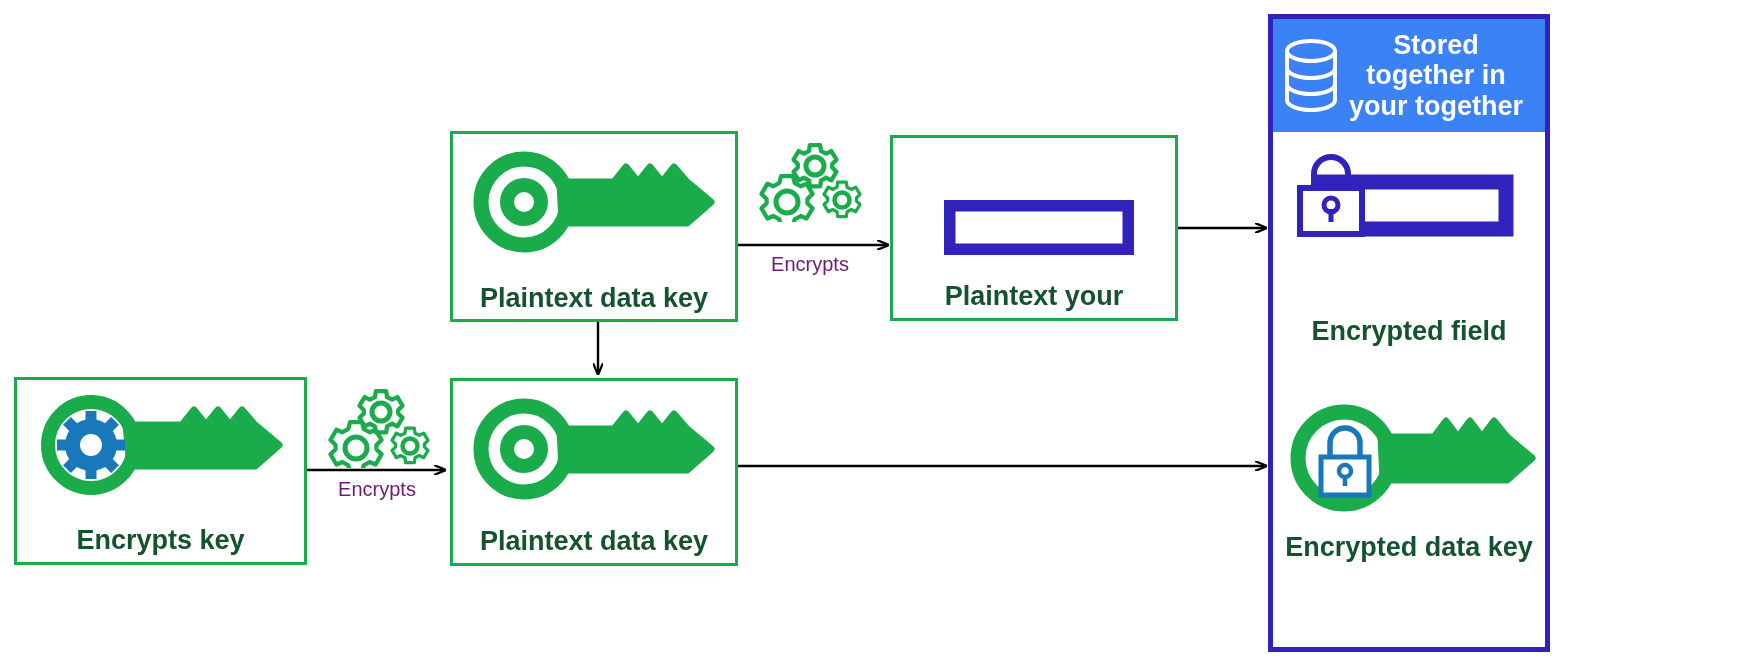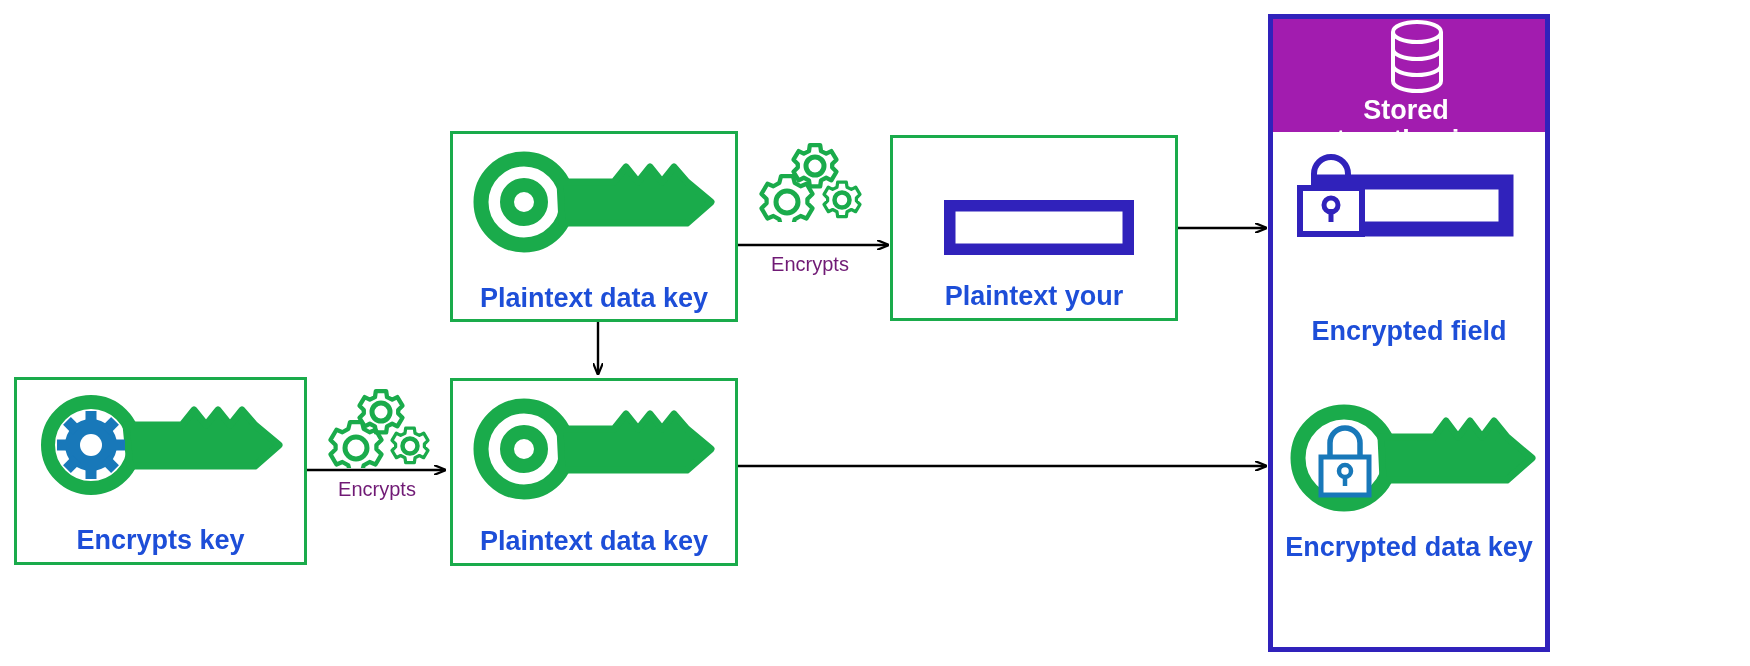--- a/index.html
+++ b/index.html
@@ -22,41 +22,41 @@
   }
   .green-box {
     border: 3px solid #1aab4b;
   }
   .db-box {
     border: 5px solid #3022bb;
   }
   .db-header {
     position: absolute;
     box-sizing: border-box;
-    background: #a21caf;
+    background: #3b82f6;
     display: flex;
-    flex-direction: column;
+    flex-direction: row;
     align-items: center;
     justify-content: flex-start;
   }
   .db-header-text {
     color: #ffffff;
     font-weight: bold;
     font-size: 27px;
     line-height: 1.12;
     text-align: center;
     flex: 1;
     padding-right: 6px;
   }
   .caption {
     position: absolute;
     text-align: center;
     font-weight: bold;
     font-size: 27px;
-    color: #1d4ed8;
+    color: #14532d;
     white-space: nowrap;
   }
   .edge-label {
     position: absolute;
     text-align: center;
     font-weight: normal;
     font-size: 20px;
     color: #701a75;
     white-space: nowrap;
   }

